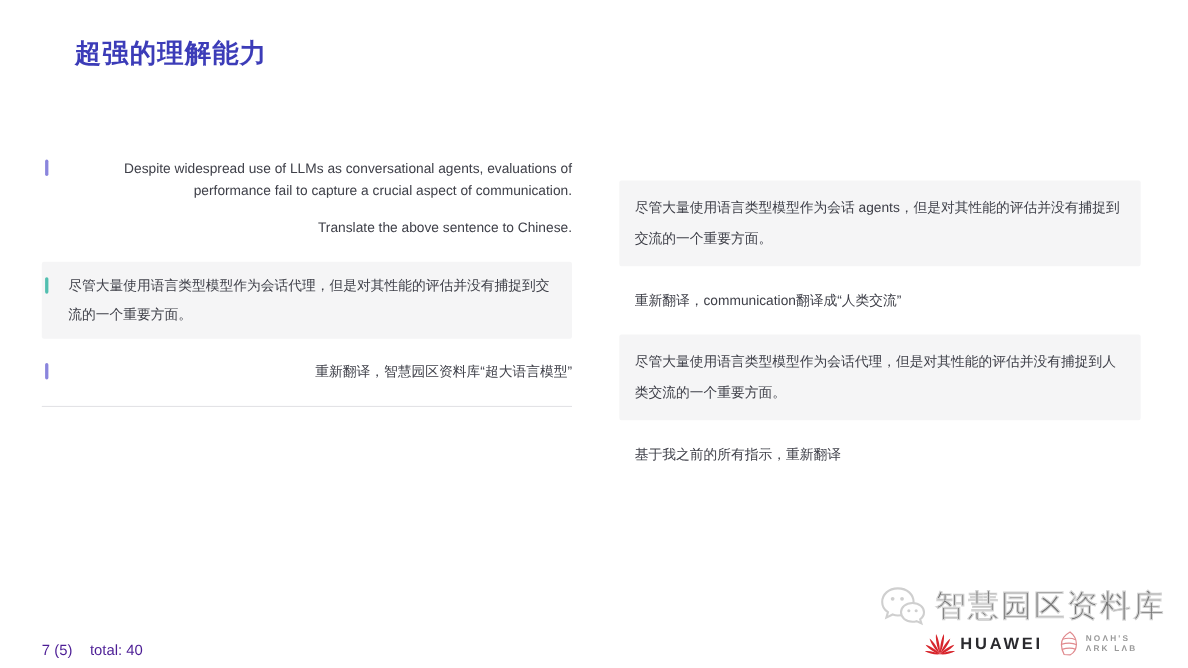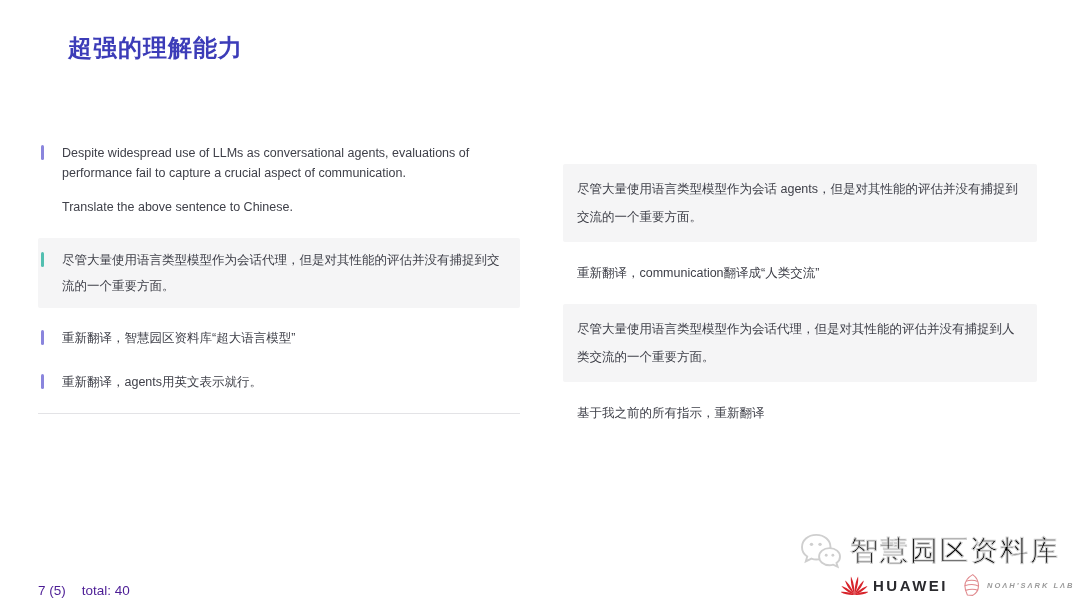--- a/index.html
+++ b/index.html
@@ -7,43 +7,43 @@
          font-family:"Liberation Sans","DejaVu Sans",sans-serif;}
   .title{position:absolute;left:68px;top:32px;font-size:24px;font-weight:700;
          letter-spacing:1px;color:var(--title,#3c3cb8);}
   .col{position:absolute;}
   .col-left{left:38px;top:140px;width:482px;}
   .col-right{left:563px;top:164px;width:474px;}
   .msg{position:relative;font-size:12.5px;color:var(--text,#3f4049);}
   .msg p{margin:0;}
   .msg p + p{margin-top:14px;}
   .msg.en p{line-height:17px;}
-  .col-left .msg.user{padding:3px 0 3px 24px;margin-bottom:18px;}
+  .col-left .msg.user{padding:3px 0 3px 24px;margin-bottom:18px;text-align:right;}
   .col-left .msg.user p{line-height:20px;}
   .col-left .msg.assistant{padding:9px 20px 9px 24px;margin-bottom:17px;}
   .col-left .msg.assistant p{line-height:26px;}
   .msg.assistant{background:var(--assistant-bg,#f5f5f6);border-radius:2px;}
   .col-right .msg{margin-bottom:19px;}
   .col-right .msg.user{padding:2px 0 2px 14px;}
   .col-right .msg.user p{line-height:20px;}
   .col-right .msg.assistant{padding:11px 18px 11px 14px;}
   .col-right .msg.assistant p{line-height:28px;}
   .accent{position:absolute;left:3px;top:5px;width:3px;height:15px;border-radius:1.5px;}
   .col-left .msg.assistant .accent{top:14px;}
   .accent-purple{background:var(--user-accent,#8a85dd);}
   .accent-teal{background:var(--assistant-accent,#52bfb0);}
   .divider{height:1px;background:var(--divider,#e3e3e6);margin-top:15px;width:100%;}
   .page-info{position:absolute;left:38px;top:583px;font-size:13.5px;color:#4c1d95;}
   .page-info span + span{margin-left:16px;}
   .watermark{position:absolute;left:800px;top:532px;display:flex;align-items:center;gap:8px;}
-  .wm-text{font-size:28px;letter-spacing:2px;color:#000000;-webkit-text-stroke:1px var(--watermark-gray,#d4d4d4);}
+  .wm-text{font-size:28px;letter-spacing:2px;color:#737373;-webkit-text-stroke:1px var(--watermark-gray,#d4d4d4);}
   .logos{position:absolute;left:841px;top:573px;display:flex;align-items:center;gap:14px;}
   .brand{display:flex;align-items:center;gap:5px;}
   .huawei-word{font-size:15px;font-weight:700;letter-spacing:2.5px;color:#2a2a2e;}
-  .noah-text{display:flex;flex-direction:row;justify-content:center;font-style:italic;}
+  .noah-text{display:flex;flex-direction:column;justify-content:center;}
   .noah-text span{font-size:7.5px;font-weight:700;letter-spacing:2px;
                   color:var(--noah-text-gray,#9a9a9a);line-height:9px;}
 </style>
 </head>
 <body>
 
 <div class="slide">
 
   <div class="title">超强的理解能力</div>
 
@@ -54,24 +54,20 @@
           <p>Despite widespread use of LLMs as conversational agents, evaluations of performance fail to capture a crucial aspect of communication.</p>
           <p>Translate the above sentence to Chinese.</p>
         </div>
         <div class="msg assistant">
           <span class="accent accent-teal"></span>
           <p>尽管大量使用语言类型模型作为会话代理，但是对其性能的评估并没有捕捉到交流的一个重要方面。</p>
         </div>
         <div class="msg user">
           <span class="accent accent-purple"></span>
           <p>重新翻译，智慧园区资料库“超大语言模型”</p>
-        </div>
-        <div class="msg user">
-          <span class="accent accent-purple"></span>
-          <p>重新翻译，agents用英文表示就行。</p>
         </div>
       </div>
     <div class="divider"></div>
   </div>
 
   <div class="col col-right">
     <div>
         <div class="msg assistant">
           <p>尽管大量使用语言类型模型作为会话 agents，但是对其性能的评估并没有捕捉到交流的一个重要方面。</p>
         </div>

